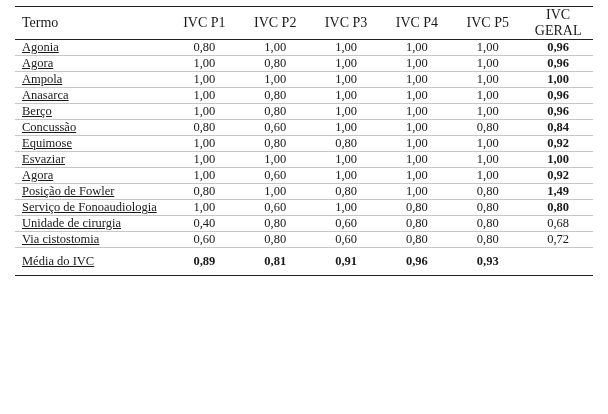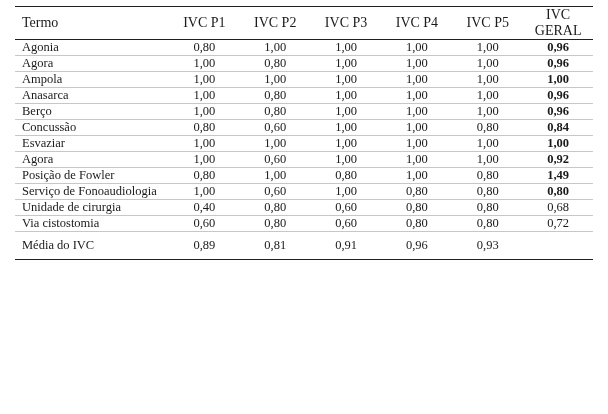--- a/index.html
+++ b/index.html
@@ -45,25 +45,26 @@
   
   tbody tr td {
     border-bottom: 0.7px solid #c9c6c4;
     padding: 5px 4px 5px 4px;
     text-align: center;
     line-height: 1.2;
   }
   tbody tr td.term-cell {
     text-align: left;
     padding-left: 7px;
+    text-decoration: underline;
   }
   tbody tr.total-row td {
     border-top: 1.2px solid #231f20;
     border-bottom: 1.2px solid #231f20;
-    font-weight: normal;
+    font-weight: bold;
     padding-top: 6px;
     padding-bottom: 6px;
   }
   tbody tr.total-row td.term-cell {
     font-weight: normal;
     margin-left: 8px;
   }
   td.bold-val, tbody tr td.bold-val {
     font-weight: bold;
   }
@@ -153,20 +154,29 @@
       <tr>
         <td class="term-cell">Concussão</td>
         <td>0,80</td>
         <td>0,60</td>
         <td>1,00</td>
         <td>1,00</td>
         <td>0,80</td>
         <td class="bold-val">0,84</td>
       </tr>
 
+      <tr>
+        <td class="term-cell">Equimose</td>
+        <td>1,00</td>
+        <td>0,80</td>
+        <td>0,80</td>
+        <td>1,00</td>
+        <td>1,00</td>
+        <td class="bold-val">0,92</td>
+      </tr>
 
       <tr>
         <td class="term-cell">Esvaziar</td>
         <td>1,00</td>
         <td>1,00</td>
         <td>1,00</td>
         <td>1,00</td>
         <td>1,00</td>
         <td class="bold-val">1,00</td>
       </tr>

